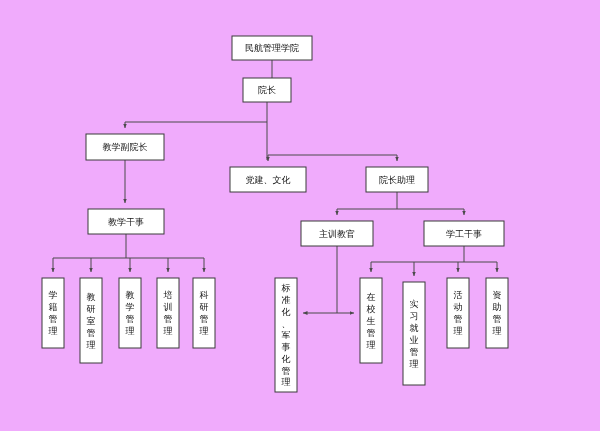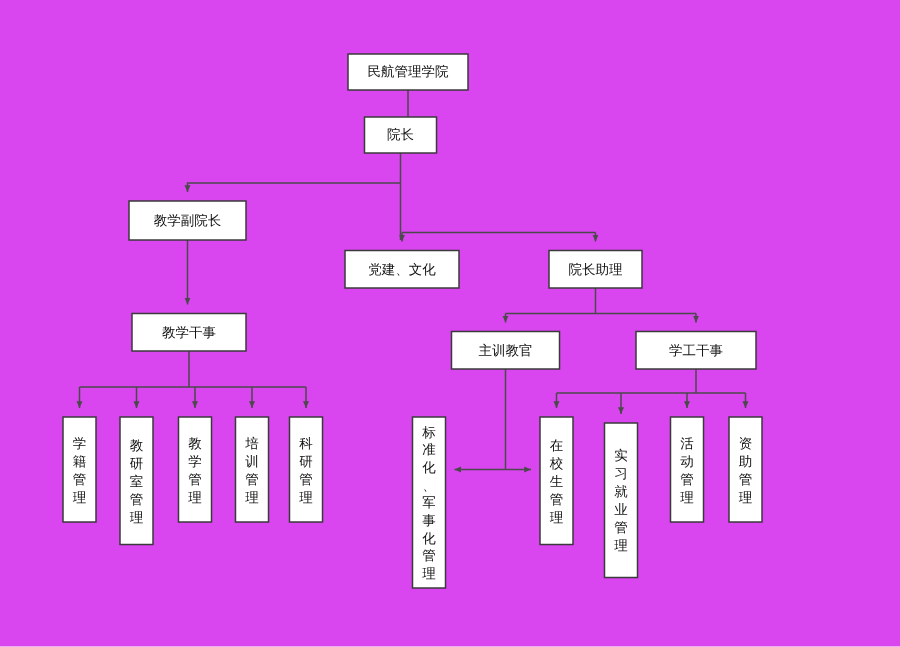--- a/index.html
+++ b/index.html
@@ -7,21 +7,21 @@
     padding: 0;
     background: #ffffff;
   }
   body {
     font-family: "DejaVu Sans", "Liberation Sans", sans-serif;
   }
   #chart-root {
     position: relative;
     width: 600px;
     height: 431px;
-    background: #d946ef;
+    background: #f0abfc;
     overflow: hidden;
   }
   svg.org-svg {
     position: absolute;
     left: 0;
     top: 0;
     width: 600px;
     height: 431px;
   }
   .node-box {

